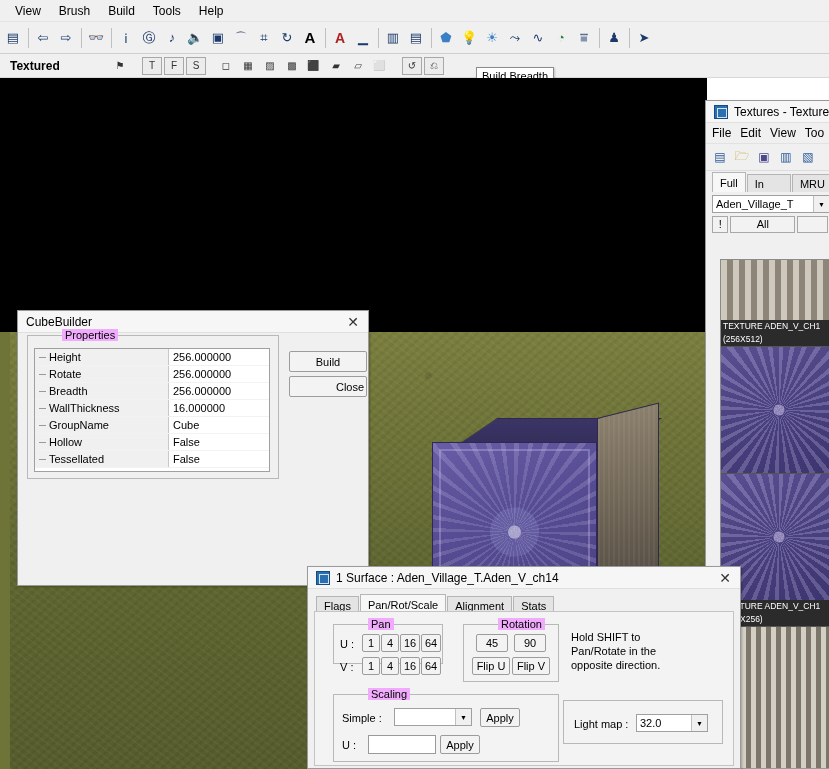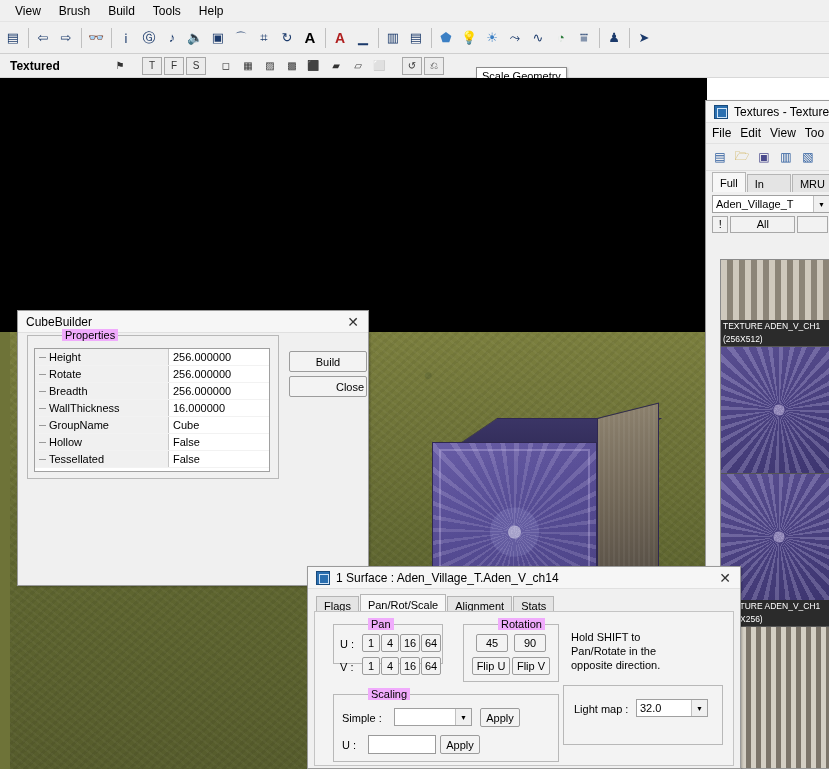--- a/index.html
+++ b/index.html
@@ -530,21 +530,21 @@
   <div class="vp-btn plain">▩</div>
   <div class="vp-btn plain">⬛</div>
   <div class="vp-btn plain">▰</div>
   <div class="vp-btn plain">▱</div>
   <div class="vp-btn plain">⬜</div>
   <div style="width:10px"></div>
   <div class="vp-btn">↺</div>
   <div class="vp-btn">⎌</div>
 </div>
 
-<div class="tooltip" style="left:476px; top:67px;">Scale Geometry</div>
+<div class="tooltip" style="left:476px; top:67px;">Build Breadth</div>
 
 <div class="viewport">
   <div class="vp-sky"></div>
   <div class="vp-ground"></div>
   <div class="vp-leftstrip"></div>
   <div class="vp-leftstrip-top"></div>
   <div class="cube">
     <div class="cube-face cube-top"></div>
     <div class="cube-face cube-right"></div>
     <div class="cube-face cube-front"></div>
@@ -689,21 +689,21 @@
       <div class="combo" style="position:absolute;left:60px;top:13px;width:78px;height:18px;margin:0;">
         <span></span>
         <span class="arrow">▼</span>
       </div>
       <div class="mini-btn" style="position:absolute;left:146px;top:13px;width:40px;height:19px;">Apply</div>
       <div class="lbl" style="position:absolute;left:8px;top:44px;">U :</div>
       <div class="txtbox" style="position:absolute;left:34px;top:40px;width:68px;height:19px;"></div>
       <div class="mini-btn" style="position:absolute;left:106px;top:40px;width:40px;height:19px;">Apply</div>
     </div>
 
-    <div class="group" style="left:248px; top:73px; width:160px; height:60px;">
+    <div class="group" style="left:248px; top:88px; width:160px; height:44px;">
       <div class="lbl" style="position:absolute;left:10px;top:17px;">Light map :</div>
       <div class="combo" style="position:absolute;left:72px;top:13px;width:72px;height:18px;margin:0;">
         <span>32.0</span>
         <span class="arrow">▼</span>
       </div>
     </div>
 
   </div>
 </div>
 

